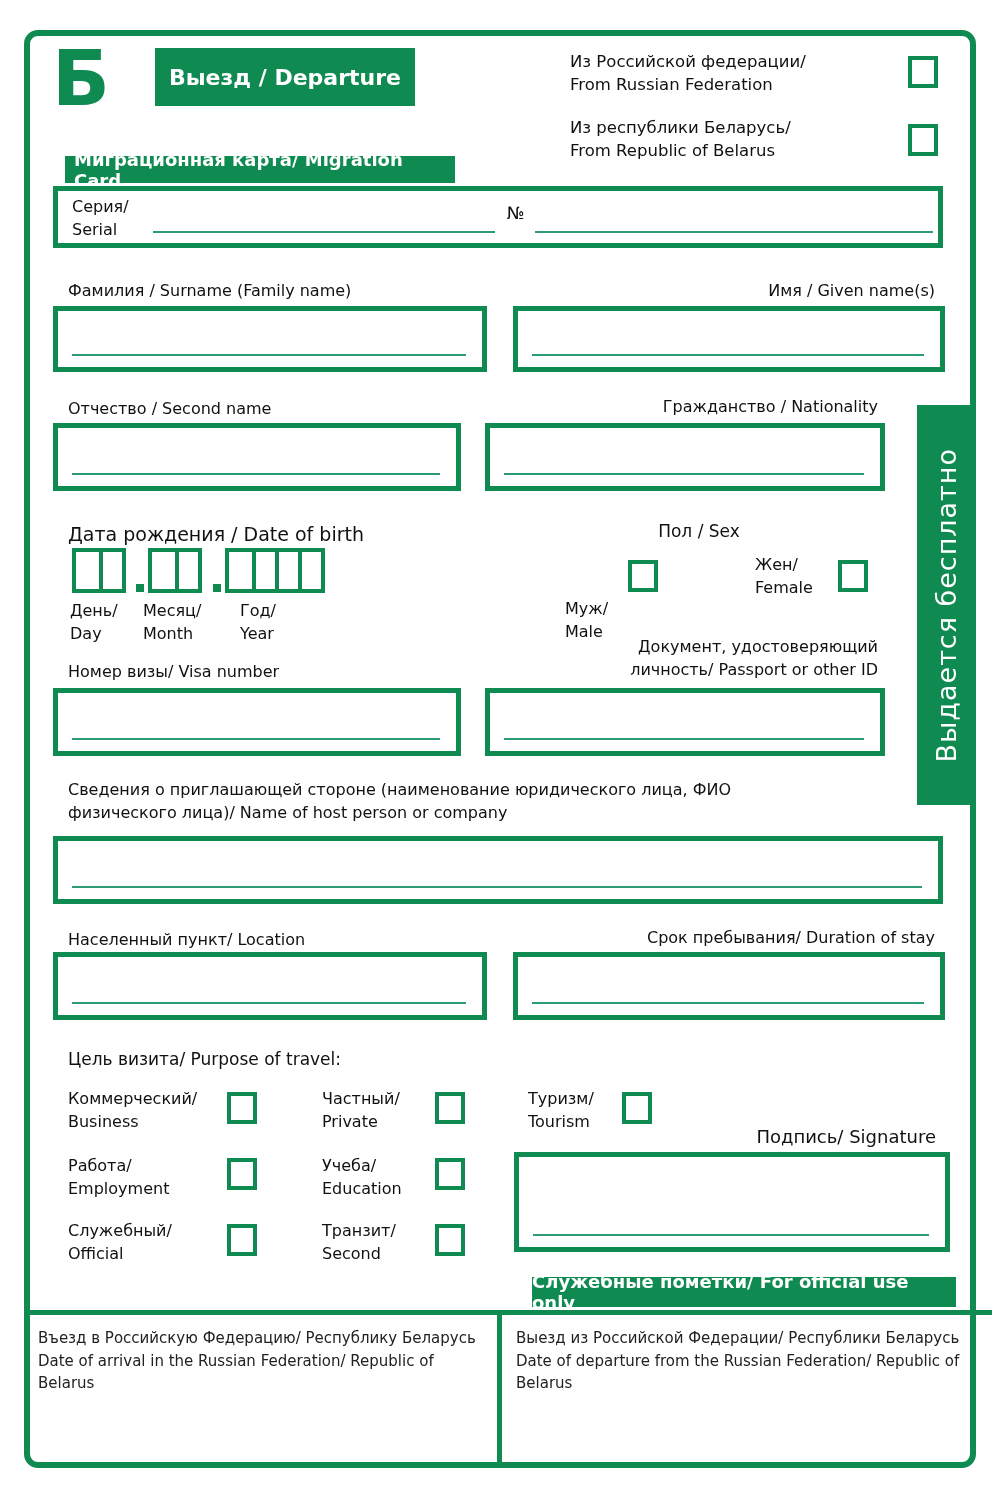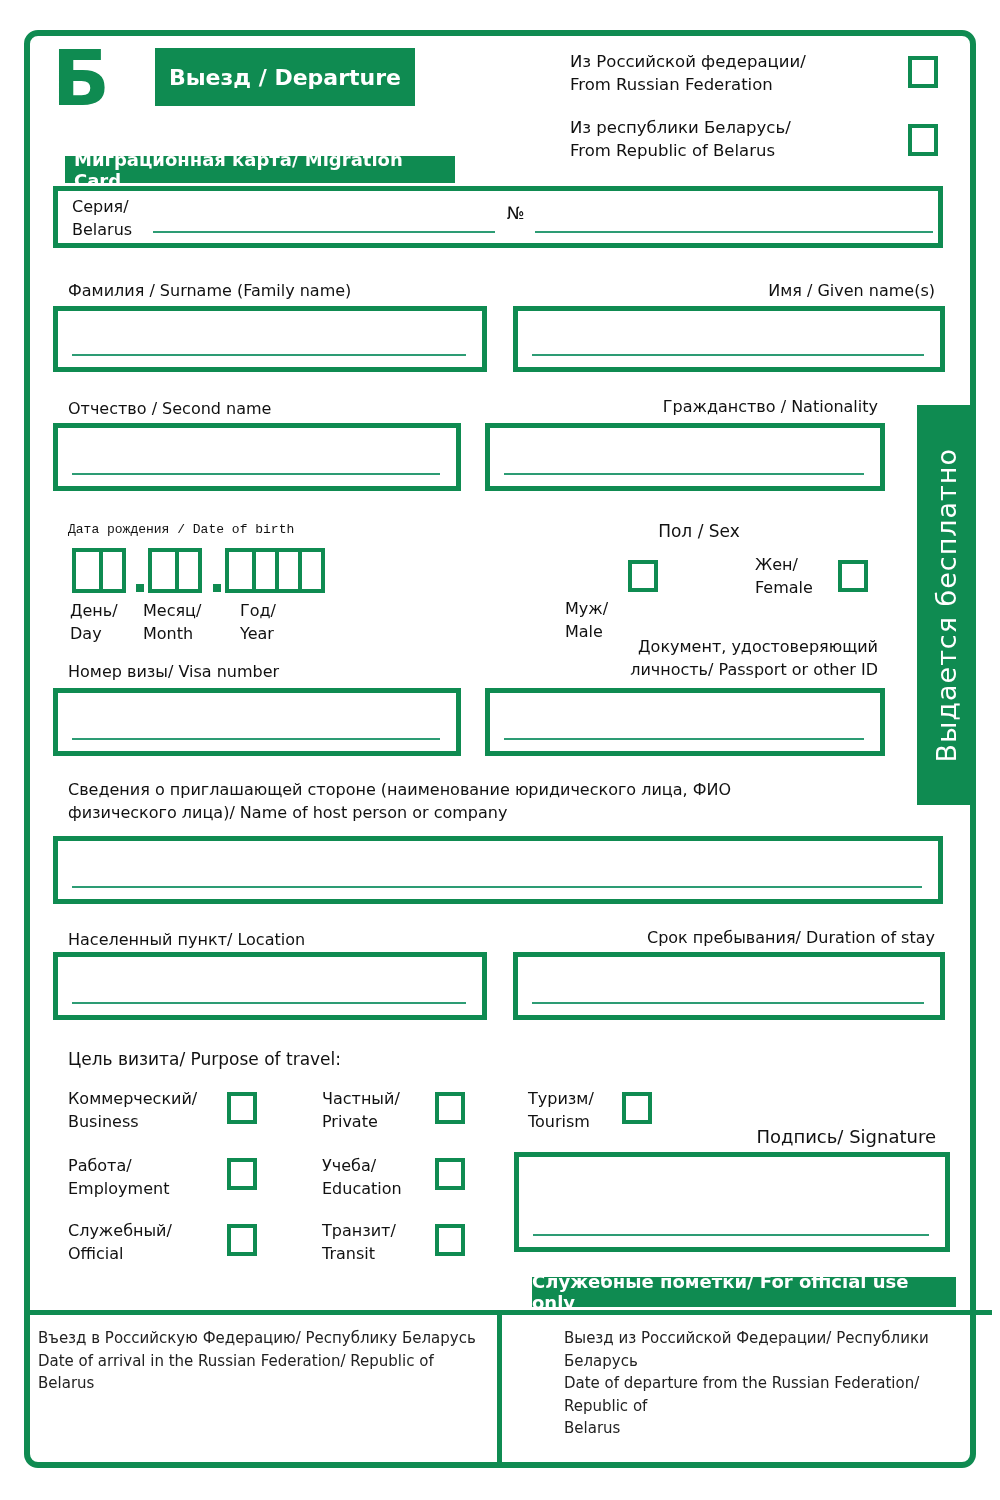--- a/index.html
+++ b/index.html
@@ -37,21 +37,21 @@
   .surname-lbl { left:68px; top:280px; }
   .given-lbl   { right:65px; top:280px; }
   .surname-f   { left:53px; top:306px; width:434px; height:66px; }
   .given-f     { left:513px; top:306px; width:432px; height:66px; }
 
   .second-lbl  { left:68px; top:398px; }
   .nation-lbl  { right:122px; top:396px; }
   .second-f    { left:53px; top:423px; width:408px; height:68px; }
   .nation-f    { left:485px; top:423px; width:400px; height:68px; }
 
-  .dob-lbl { left:68px; top:521px; font-size:13px;font-family:Liberation Mono, monospace; }
+  .dob-lbl { left:68px; top:521px; font-size:19px; }
   .dgrp { position:absolute; top:548px; height:45px; border:4px solid var(--g); display:flex; background:#fff; }
   .dcell { width:23px; height:100%; border-left:4px solid var(--g); }
   .dcell:first-child { border-left:none; }
   .g-day { left:72px; } .g-month { left:148px; } .g-year { left:225px; }
   .dot { position:absolute; width:8px; height:8px; background:var(--g); top:584px; }
   .dot1 { left:136px; } .dot2 { left:213px; }
   .day-lbl { left:70px; top:600px; } .month-lbl { left:143px; top:600px; } .year-lbl { left:240px; top:600px; }
 
   .sex-lbl { left:624px; top:519px; width:150px; text-align:center; font-size:17px; }
   .male-lbl { left:565px; top:554px;margin-top:44px; } .male-cb { left:628px; top:560px; }
@@ -76,21 +76,21 @@
   .pt-l { left:528px; top:1088px; } .pt-c { left:622px; top:1092px; }
   .pe-l { left:68px; top:1155px; }  .pe-c { left:227px; top:1158px; }
   .pu-l { left:322px; top:1155px; } .pu-c { left:435px; top:1158px; }
   .po-l { left:68px; top:1220px; }  .po-c { left:227px; top:1224px; }
   .ptr-l { left:322px; top:1220px; } .ptr-c { left:435px; top:1224px; }
 
   .sig-lbl { right:64px; top:1124px; font-size:18px; }
   .sig-f { left:514px; top:1152px; width:436px; height:100px; }
 
   .strip { position:absolute; left:24px; top:1310px; width:968px; height:154px;
-           border-top:5px solid var(--g); display:flex;gap:48px; }
+           border-top:5px solid var(--g); display:flex; }
   .strip .cell { padding:12px 14px; font-size:15px; color:#222; line-height:1.5; }
   .cell-l { width:478px; border-right:5px solid var(--g); }
   .cell-r { flex:1; }
 
   .vbanner { position:absolute; left:917px; top:405px; width:58px; height:400px; background:var(--g);
              color:#fff; display:flex; align-items:center; justify-content:center; z-index:5; }
   .vbanner span { writing-mode:vertical-rl; transform:rotate(180deg); font-size:27px;
                   white-space:nowrap; letter-spacing:1px; }
 </style>
 </head>
@@ -109,21 +109,21 @@
   <div class="cb" style="left:908px; top:56px;"></div>
 
   <div class="lbl ml" style="left:570px; top:116px; font-size:16.5px;">Из республики Беларусь/
 From Republic of Belarus</div>
   <div class="cb" style="left:908px; top:124px;"></div>
 
   <div class="banner mig-banner">Миграционная карта/ Migration Card</div>
 
   <div class="field serial-box">
     <div class="lbl ml serial-lbl">Серия/
-Belarus</div>
+Serial</div>
     <div class="ul1"></div>
     <div class="lbl num-lbl">№</div>
     <div class="ul2"></div>
   </div>
 
   <div class="lbl surname-lbl">Фамилия / Surname (Family name)</div>
   <div class="lbl r given-lbl">Имя / Given name(s)</div>
   <div class="field surname-f">
       <div class="ul"></div>
     </div>
@@ -211,21 +211,21 @@
   <div class="lbl ml pe-l">Работа/
 Employment</div>
   <div class="cb pe-c"></div>
   <div class="lbl ml pu-l">Учеба/
 Education</div>
   <div class="cb pu-c"></div>
   <div class="lbl ml po-l">Служебный/
 Official</div>
   <div class="cb po-c"></div>
   <div class="lbl ml ptr-l">Транзит/
-Transit</div>
+Second</div>
   <div class="cb ptr-c"></div>
 
   <div class="lbl r sig-lbl">Подпись/ Signature</div>
   <div class="field sig-f">
       <div class="ul"></div>
     </div>
 
   <div class="banner use-banner">Служебные пометки/ For official use only</div>
 
   <div class="strip">

